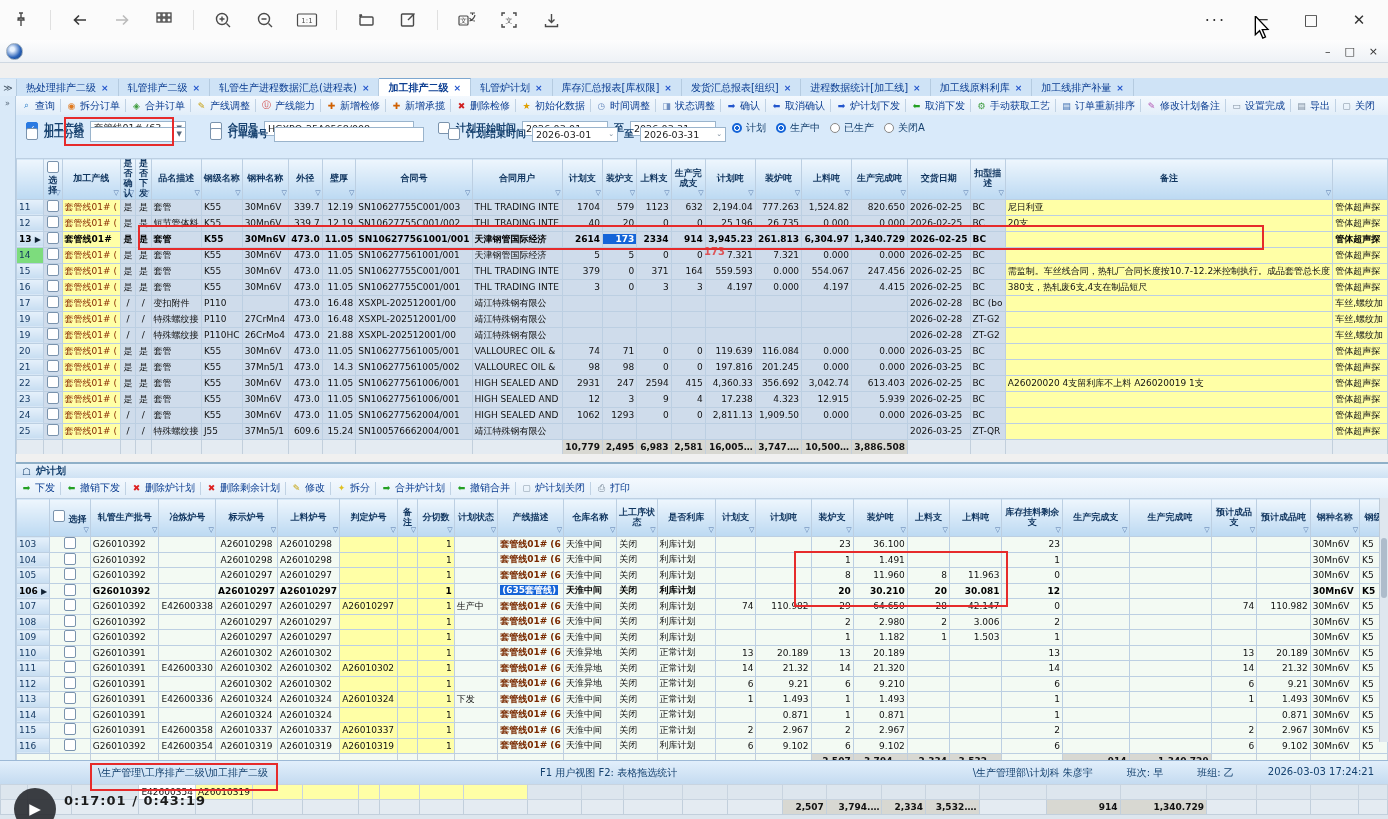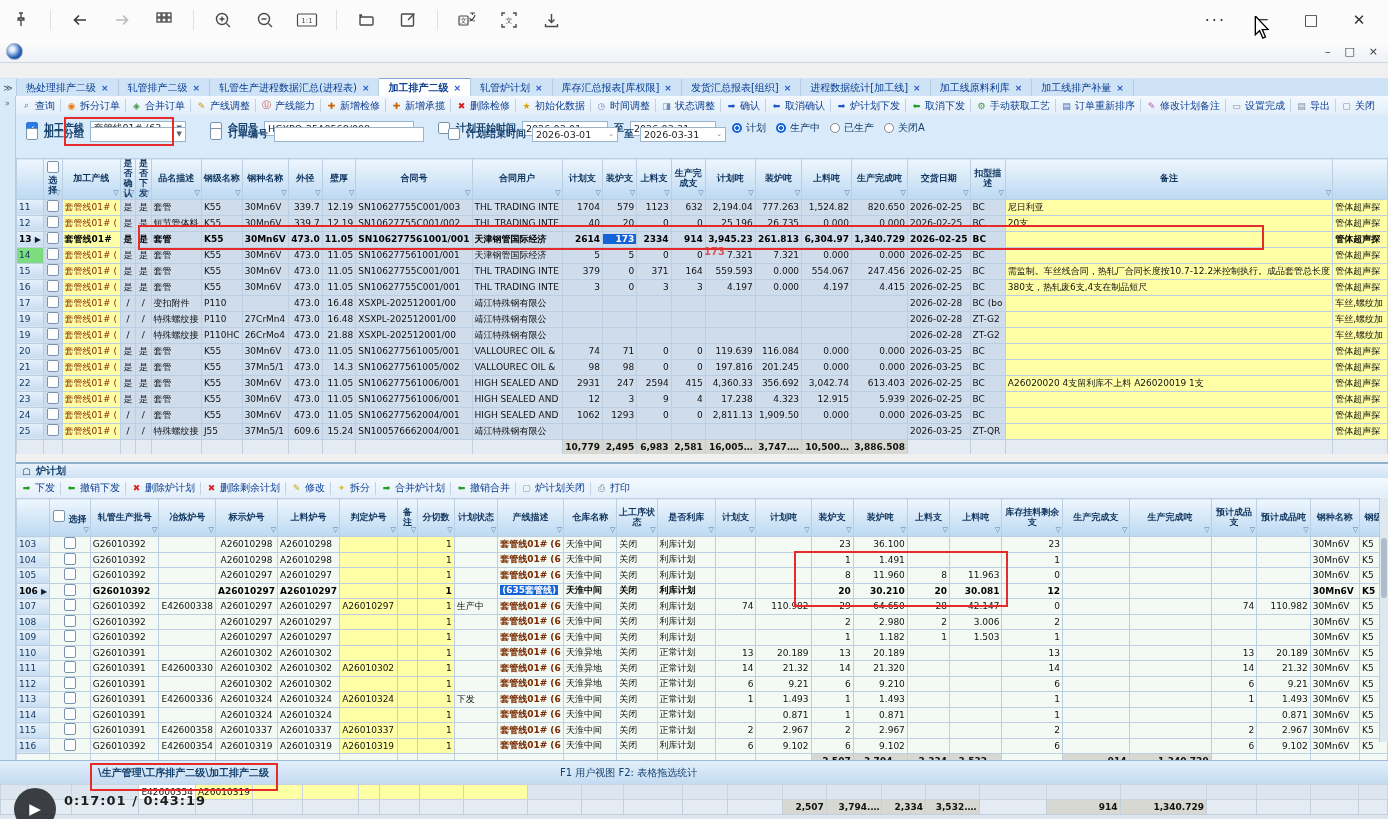--- a/index.html
+++ b/index.html
@@ -69,22 +69,22 @@
   tbody.furn td.ycell{background:#ffffa6;}
   tbody.furn td.rowno{background:linear-gradient(#e6f1fb,#c7ddf1);}
   tbody.furn td.linecell{background:#f3faf3;color:#7a2a00;font-weight:bold;}
   
   #furnhead{position:absolute;left:16px;top:462px;width:1372px;height:16px;background:linear-gradient(#e8f2fb,#cfe2f4);border-top:2px solid #8fb0c8;font-size:10px;color:#15406e;font-weight:bold;display:flex;align-items:center;gap:5px;padding-left:6px;box-sizing:border-box;}
   #furntools{position:absolute;left:16px;top:478px;width:1372px;height:20px;background:linear-gradient(#f4f9fe,#e2eef9);display:flex;align-items:center;border-bottom:1px solid #c2d6ea;}
   #vscroll{position:absolute;right:0;top:498px;width:8px;height:244px;background:#dfe7ef;border-left:1px solid #c0ccd8;}
   #vscroll .thumb{position:absolute;left:1px;top:40px;width:6px;height:60px;background:#aebccb;border-radius:3px;}
   
   #statusbar{position:absolute;left:0;top:760px;width:1388px;height:24px;background:linear-gradient(#e2effb,#c3daf0);border-top:1px solid #9db9d6;display:flex;align-items:center;font-size:10px;color:#13406e;}
-  #statusbar .bc{margin-left:98px;font-weight:bold;}
-  #statusbar .hint{position:absolute;left:560px;text-align:center;}
+  #statusbar .bc{margin-left:98px;font-weight:normal;}
+  #statusbar .hint{position:absolute;left:540px;text-align:center;}
   #statusbar .right{margin-left:auto;display:flex;gap:34px;padding-right:14px;}
   
   #strip{position:absolute;left:0;top:784px;width:1388px;height:35px;background:#dde6ee;overflow:hidden;}
   #strip .gridwrap{position:absolute;left:0;top:0;}
   #playbtn{position:absolute;left:14px;top:788px;width:42px;height:42px;border-radius:50%;background:rgba(35,38,42,.88);display:flex;align-items:center;justify-content:center;color:#fff;font-size:15px;z-index:5;}
   #ptime{position:absolute;left:64px;top:793px;font-size:13px;font-weight:bold;color:#1c1c1c;z-index:5;letter-spacing:1px;}
   
   .ann{position:absolute;border:2px solid #e62b2b;z-index:50;pointer-events:none;}
   #red173{position:absolute;left:704px;top:246px;color:rgba(225,50,50,.8);font-size:10px;font-weight:bold;z-index:50;}
 </style>
@@ -1445,20 +1445,26 @@
         </tbody>
       </table>
     </div>
   <div id="vscroll">
       <div class="thumb"></div>
     </div>
 
   <div id="statusbar">
     <span class="bc">\生产管理\工序排产二级\加工排产二级</span>
     <span class="hint">F1  用户视图 F2: 表格拖选统计</span>
+    <span class="right">
+      <span>\生产管理部\计划科 朱彦宇</span>
+      <span>班次: 早</span>
+      <span>班组: 乙</span>
+      <span>2026-03-03  17:24:21</span>
+    </span>
   </div>
 
   <div id="strip">
     <div class="gridwrap" id="stripgrid" style="width:1388px;height:35px;background:#dde6ee;">
         <table class="grid">
           <colgroup>
             <col style="width: 28px;">
             <col style="width: 46px;">
             <col style="width: 70px;">
             <col style="width: 50px;">

